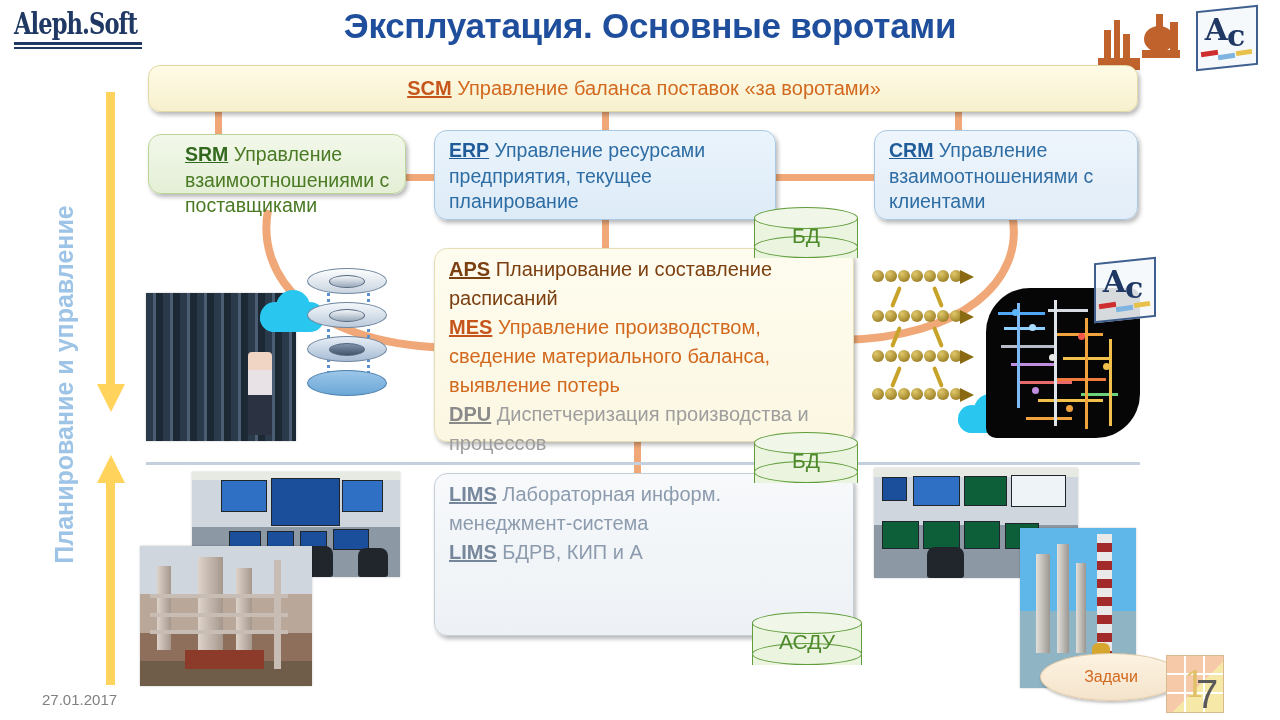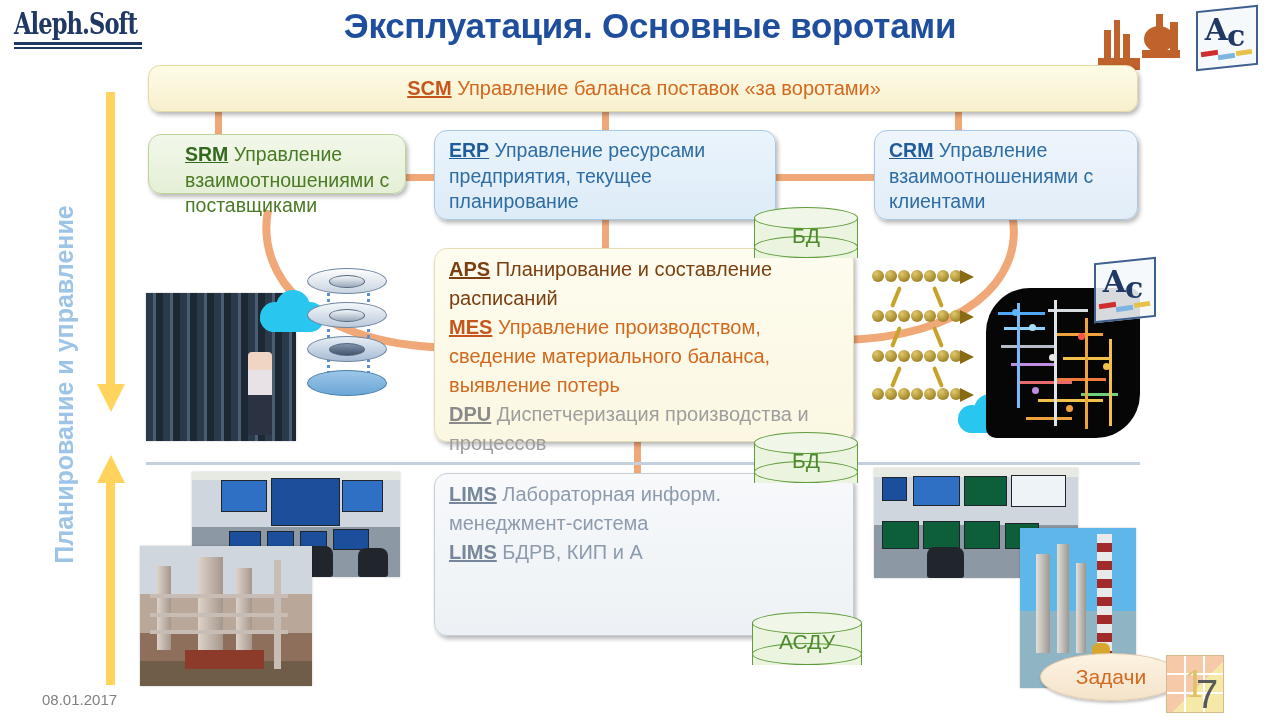--- a/index.html
+++ b/index.html
@@ -209,21 +209,21 @@
 
   
   .plant{position:absolute;}
   .plant .p{position:absolute;background:#C0622C;}
 
   
   #tasks{
     position:absolute;left:1040px;top:653px;width:140px;height:46px;
     border-radius:50%;background:linear-gradient(#FDF3E2,#F4E3CB);
     border:1px solid #E2CBAA;box-shadow:1px 2px 3px rgba(0,0,0,.25);
-    color:#D2691E;font-size:21px;text-align:center;line-height:45px;
+    color:#D2691E;font-size:16px;text-align:center;line-height:45px;
   }
   #cube1{position:absolute;left:1166px;top:655px;width:58px;height:58px;}
   #cube1 .grid{position:absolute;inset:0;
     background:
       linear-gradient(90deg,transparent 0 31%,#fff 31% 34%,transparent 34% 65%,#fff 65% 68%,transparent 68%),
       linear-gradient(180deg,transparent 0 31%,#fff 31% 34%,transparent 34% 65%,#fff 65% 68%,transparent 68%),
       linear-gradient(135deg,#F6C9A8 0 55%,#F6E9A8 55% 100%);
     border:1px solid #d9b98e;}
   #cube1 .num{position:absolute;inset:0;display:flex;align-items:center;justify-content:center;
     font-size:36px;color:#E0C169;font-family:"DejaVu Serif","Liberation Serif",serif;}
@@ -503,16 +503,16 @@
       <div class="top"></div>
     <div class="lab" style="top:18px;">АСДУ</div>
   </div>
 
   <div id="tasks">Задачи</div>
   <div id="cube1">
     <div class="grid"></div>
     <div class="num">1</div>
   </div>
 
-  <div id="date">08.01.2017</div>
+  <div id="date">27.01.2017</div>
   <div id="pageno">7</div>
 
 </div>
 
 </body></html>

